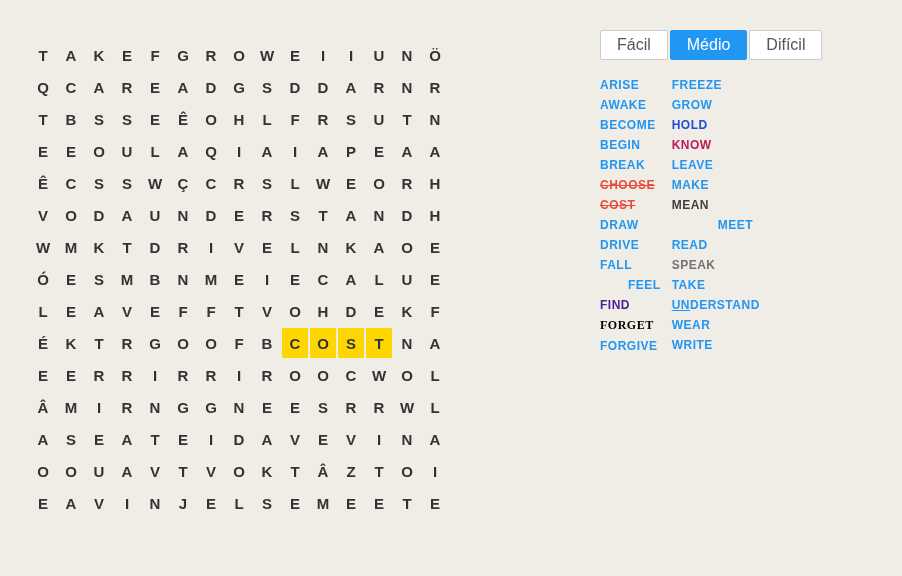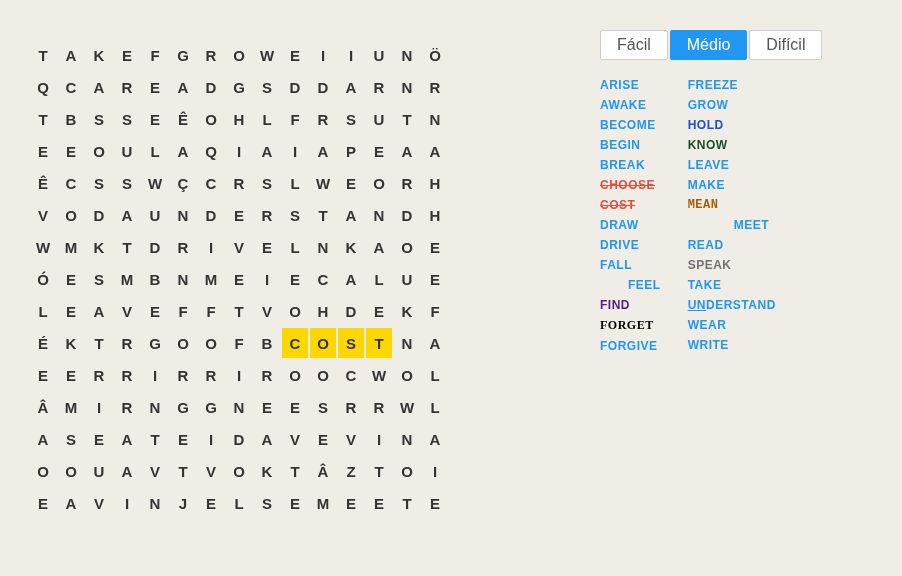--- a/index.html
+++ b/index.html
@@ -58,21 +58,21 @@
     }
     .section-title {
       font-size: 15px;
       font-weight: bold;
       color: #333;
       margin-bottom: 14px;
       text-transform: uppercase;
     }
     .words-container {
       display: flex;
-      gap: 27px;
+      gap: 11px;
     }
     .words-col {
       display: flex;
       flex-direction: column;
       gap: 6px;
     }
     .word-item {
       font-size: 12px;
       font-weight: bold;
       text-transform: uppercase;
@@ -339,24 +339,24 @@
         <div class="word-item" style="color: rgb(33, 150, 243);">FALL</div>
         <div class="word-item" style="color: rgb(33, 150, 243); padding-left: 28px;">FEEL</div>
         <div class="word-item" style="color: #4c1d95;">FIND</div>
         <div class="word-item" style="color: #000000; font-family: Liberation Serif, serif;">FORGET</div>
         <div class="word-item" style="color: rgb(33, 150, 243);">FORGIVE</div>
       </div>
     <div class="words-col" id="words-col2">
         <div class="word-item" style="color: rgb(33, 150, 243);">FREEZE</div>
         <div class="word-item" style="color: rgb(33, 150, 243);">GROW</div>
         <div class="word-item" style="color: #1d4ed8;">HOLD</div>
-        <div class="word-item" style="color: #14532d;">KNOW</div>
+        <div class="word-item" style="color: #be185d;">KNOW</div>
         <div class="word-item" style="color: rgb(33, 150, 243);">LEAVE</div>
         <div class="word-item" style="color: rgb(33, 150, 243);">MAKE</div>
-        <div class="word-item" style="color: #a16207; font-family: Liberation Mono, monospace;">MEAN</div>
+        <div class="word-item" style="color: #404040;">MEAN</div>
         <div class="word-item" style="color: rgb(33, 150, 243); padding-left: 46px;">MEET</div>
         <div class="word-item" style="color: rgb(33, 150, 243);">READ</div>
         <div class="word-item" style="color: #737373;">SPEAK</div>
         <div class="word-item" style="color: rgb(33, 150, 243);">TAKE</div>
         <div class="word-item" style="color: rgb(33, 150, 243);"><span style="text-decoration: underline;">UN</span><span>DERSTAND</span></div>
         <div class="word-item" style="color: rgb(33, 150, 243);">WEAR</div>
         <div class="word-item" style="color: rgb(33, 150, 243);">WRITE</div>
       </div>
   </div>
 </div>

